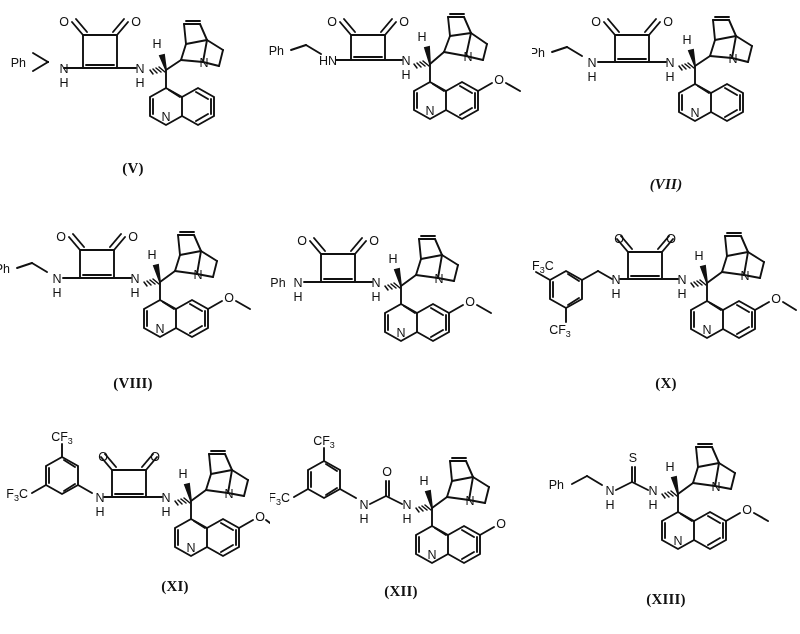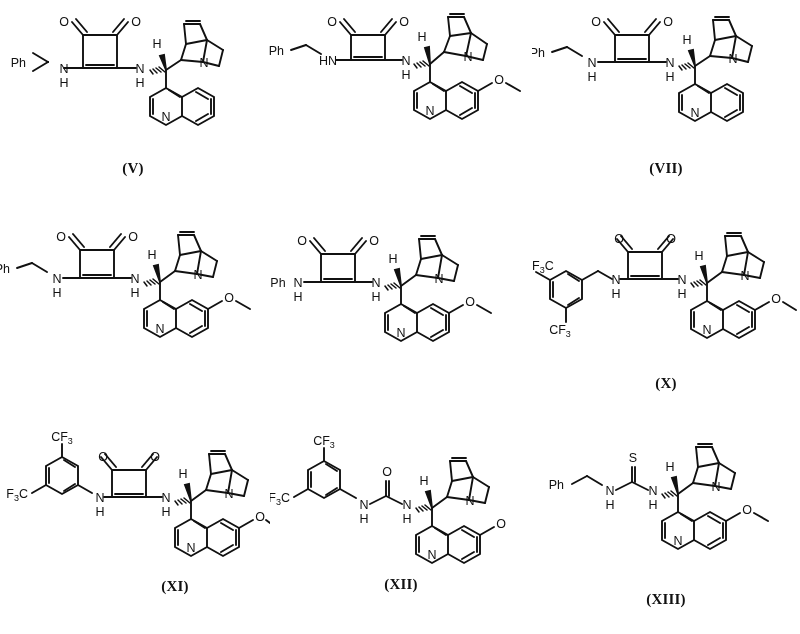--- a/index.html
+++ b/index.html
@@ -196,21 +196,21 @@
         <text x="13" y="57" text-anchor="end">Ph</text>
         <text x="60" y="67" text-anchor="middle">N</text>
         <text x="60" y="81" text-anchor="middle">H</text>
         <text x="138" y="67" text-anchor="middle">N</text>
         <text x="138" y="81" text-anchor="middle">H</text>
         <text x="155" y="44" text-anchor="middle">H</text>
         <text x="201" y="63" text-anchor="middle">N</text>
         <text x="163" y="117" text-anchor="middle">N</text>
       </g>
     </svg>
-    <div class="caption" style="top:160px;">(VII)</div>
+    <div class="caption" style="top:176px;font-style:italic;">(VII)</div>
   </div>
 
   <div class="cell" style="left:0px;top:212px;width:266px;height:210px;">
     <svg class="struct-svg" width="266" height="168" viewBox="0 0 266 168">
       <g stroke="#111" stroke-width="1.9" fill="none" stroke-linecap="round">
         <path d="M80,38 L114,38 L114,66 L80,66 Z"></path>
         <path d="M83,63 L111,63"></path>
         <path d="M80,38 L69,25"></path>
           <path d="M84,35 L73,22"></path>
         <path d="M114,38 L125,25"></path>
@@ -256,20 +256,21 @@
         <text x="57" y="71" text-anchor="middle">N</text>
         <text x="57" y="85" text-anchor="middle">H</text>
         <text x="135" y="71" text-anchor="middle">N</text>
         <text x="135" y="85" text-anchor="middle">H</text>
         <text x="152" y="47" text-anchor="middle">H</text>
         <text x="198" y="67" text-anchor="middle">N</text>
         <text x="160" y="121" text-anchor="middle">N</text>
         <text x="229" y="90" text-anchor="middle">O</text>
       </g>
     </svg>
+    <div class="caption" style="top:163px;">(VIII)</div>
   </div>
 
   <div class="cell" style="left:266px;top:212px;width:266px;height:210px;">
     <svg class="struct-svg" width="266" height="168" viewBox="0 0 266 168">
       <g stroke="#111" stroke-width="1.9" fill="none" stroke-linecap="round">
         <path d="M55,42 L89,42 L89,70 L55,70 Z"></path>
         <path d="M58,67 L86,67"></path>
         <path d="M55,42 L44,29"></path>
           <path d="M59,39 L48,26"></path>
         <path d="M89,42 L100,29"></path>
@@ -517,21 +518,21 @@
         <text x="94" y="99" text-anchor="middle">H</text>
         <text x="117" y="52" text-anchor="middle">O</text>
         <text x="137" y="85" text-anchor="middle">N</text>
         <text x="137" y="99" text-anchor="middle">H</text>
         <text x="154" y="61" text-anchor="middle">H</text>
         <text x="200" y="81" text-anchor="middle">N</text>
         <text x="162" y="135" text-anchor="middle">N</text>
         <text x="231" y="104" text-anchor="middle">O</text>
       </g>
     </svg>
-    <div class="caption" style="top:152px;">(XII)</div>
+    <div class="caption" style="top:159px;">(XII)</div>
   </div>
 
   <div class="cell" style="left:532px;top:424px;width:268px;height:210px;">
     <svg class="struct-svg" width="268" height="172" viewBox="0 0 268 172">
       <g stroke="#111" stroke-width="1.9" fill="none" stroke-linecap="round">
 
         <path d="M40,60 L55,52"></path>
         <path d="M55,52 L70,61"></path>
 
         <path d="M84,66 L100,58"></path>

